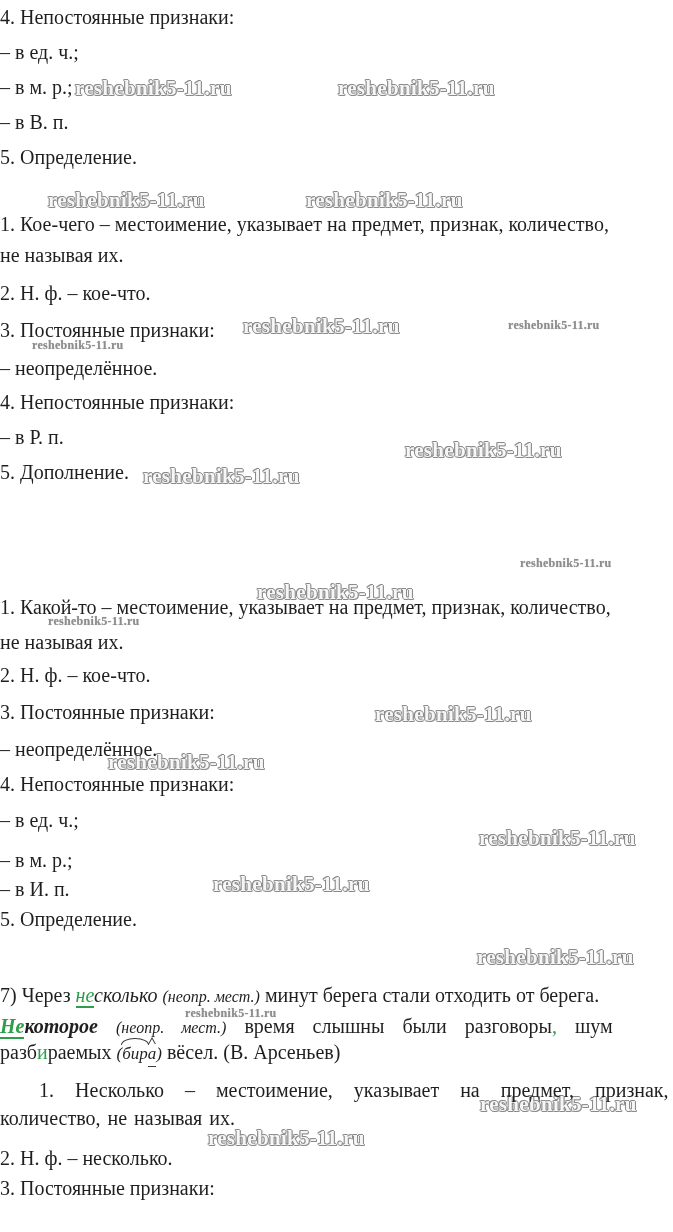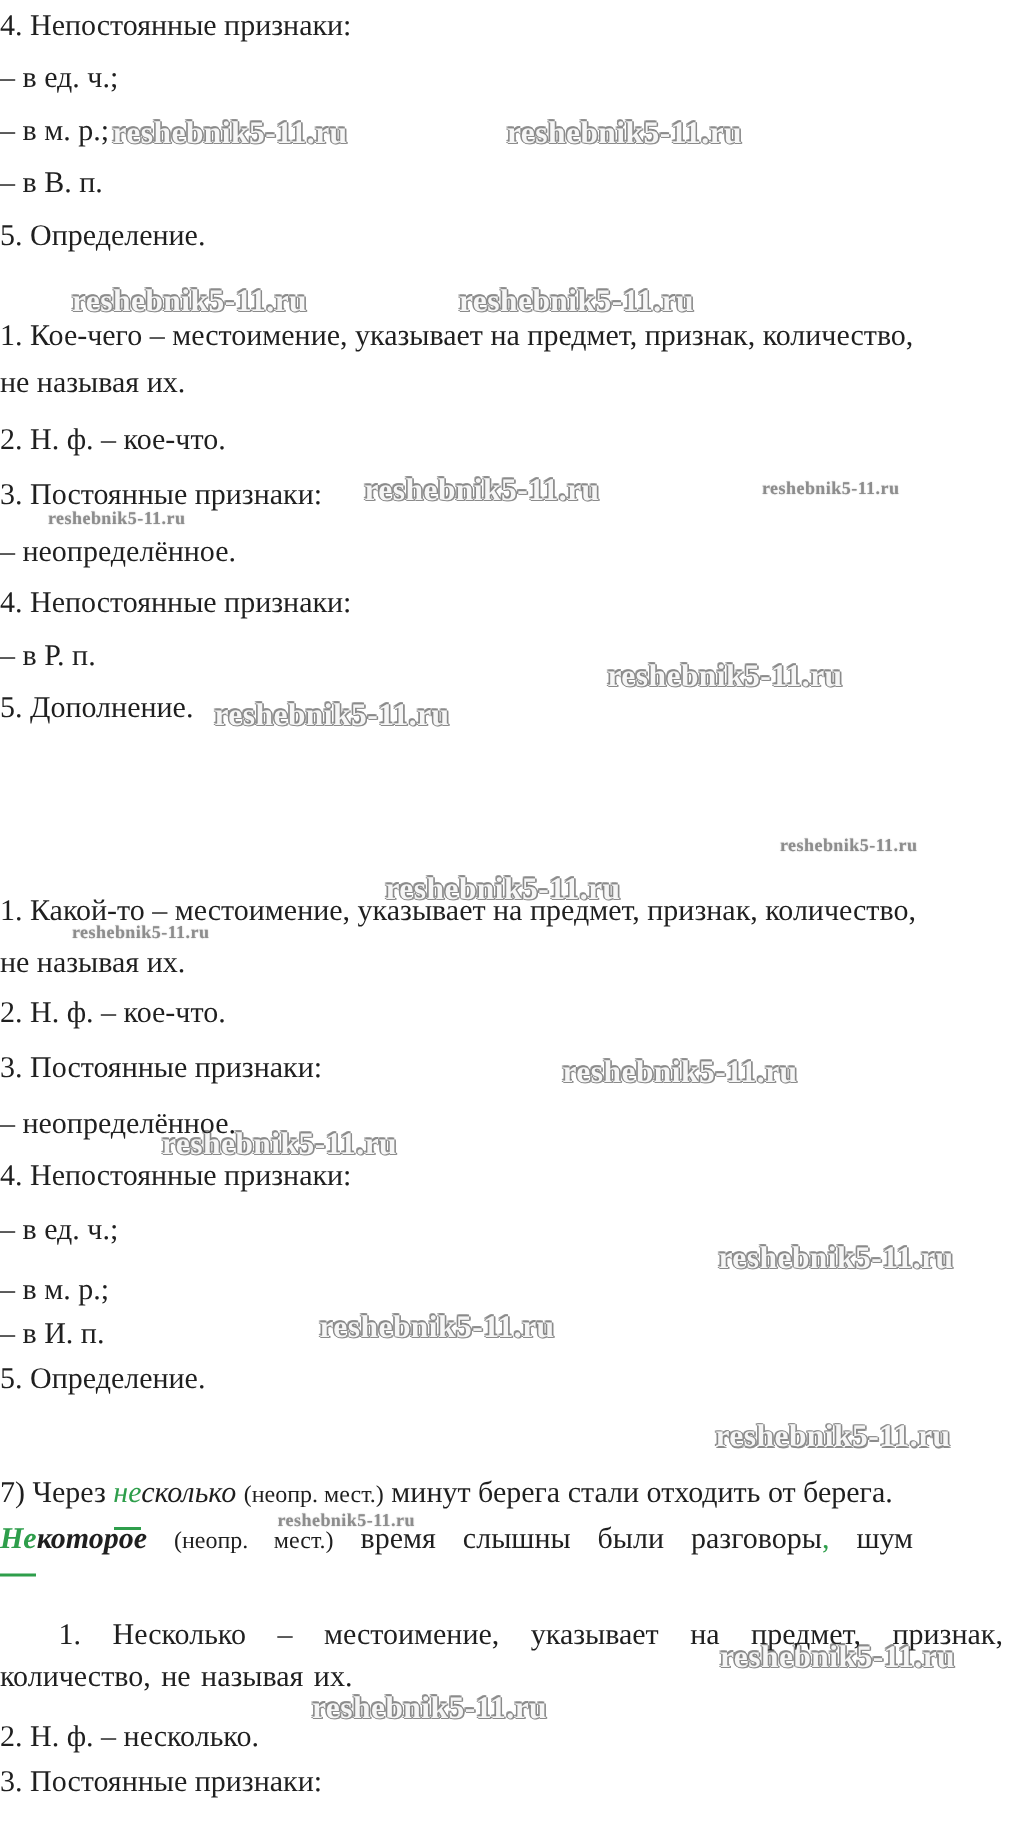--- a/index.html
+++ b/index.html
@@ -6,22 +6,22 @@
   body{width:673px;height:1232px;overflow:hidden;}
   .page{
     position:relative;width:673px;height:1232px;background:#ffffff;
     font-family:"Liberation Serif","DejaVu Serif",serif;
     font-size:20px;color:#1f1f1f;
   }
   .line{position:absolute;left:0;white-space:nowrap;line-height:24px;}
   .it{font-style:italic;}
   .b{font-weight:bold;}
   .green{color:#2e9e4b;}
-  .gu{color:#2e9e4b;border-bottom:2px solid #2e9e4b;padding-bottom:12px;}
-  .note{font-size:16px;}
+  .gu{color:#2e9e4b;border-bottom:2px solid #2e9e4b;padding-bottom:0px;}
+  .note{font-style:italic;font-size:16px;}
   .note17{font-style:italic;font-size:17px;}
   .just16{word-spacing:16px;padding-left:39px;}
   .just13{word-spacing:13px;}
   .just2{word-spacing:2px;}
   
   .hat{position:relative;display:inline-block;}
   .hat::before{
     content:"";position:absolute;left:4%;right:4%;top:-5px;height:7px;
     background:#3c3c3c;
     clip-path:polygon(0 100%,50% 0,100% 100%,86% 100%,50% 28%,14% 100%);
@@ -102,19 +102,22 @@
   <div class="line" style="top:848px">– в м. р.;</div>
   <div class="line" style="top:877px">– в И. п.</div>
   <div class="line" style="top:907px">5. Определение.</div>
 
   <div class="line" style="top:983px">
     <span>7) Через </span><span class="it gu">не</span><span class="it">сколько </span><span class="note">(неопр. мест.)</span><span> минут берега стали отходить от берега.</span>
   </div>
   <div class="line just13" style="top:1014px">
     <span class="it b gu">Не</span><span class="it b">которое </span><span class="note">(неопр. мест.)</span><span> время слышны были разговоры</span><span class="green">,</span><span> шум</span>
   </div>
+  <div class="line" style="top:1040px">
+    <span>разб</span><span class="green">и</span><span>раемых </span><span class="note17">(</span><span class="note17 arc">бир</span><span class="note17 hat suf">а</span><span class="note17">)</span><span> вёсел. (В. Арсеньев)</span>
+  </div>
 
   <div class="line just16" style="top:1078px">1. Несколько – местоимение, указывает на предмет, признак,</div>
   <div class="line just2" style="top:1106px">количество, не называя их.</div>
   <div class="line" style="top:1146px">2. Н. ф. – несколько.</div>
   <div class="line" style="top:1176px">3. Постоянные признаки:</div>
 
 </div>
 
 </body></html>

